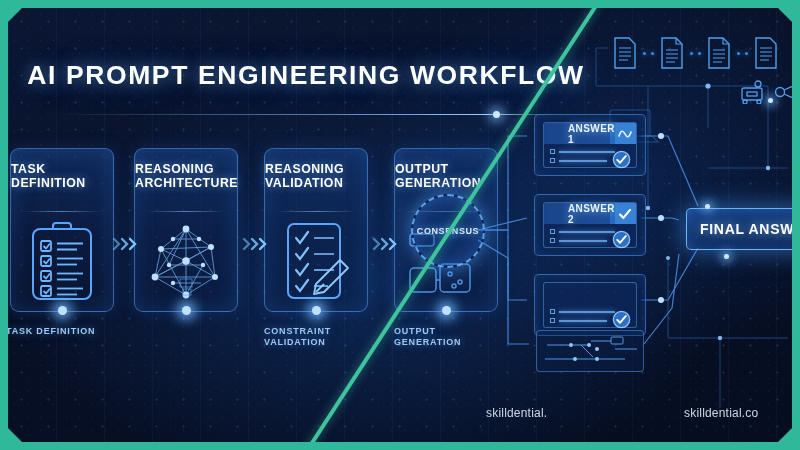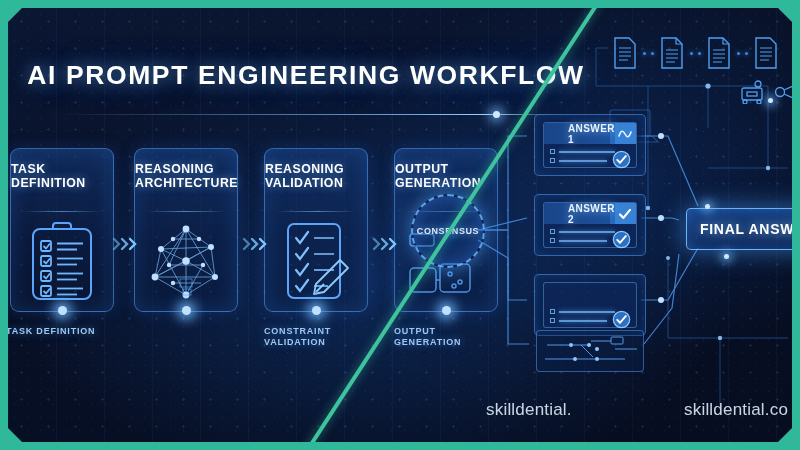--- a/index.html
+++ b/index.html
@@ -116,21 +116,21 @@
     background:linear-gradient(180deg, rgba(24,76,156,.65), rgba(14,44,104,.55));
     box-shadow:0 0 26px rgba(70,160,255,.6), inset 0 0 18px rgba(60,145,255,.4);
     display:flex; align-items:center; padding-left:13px; }
   .finalbox .ft { color:#fff; font-size:14px; font-weight:700; letter-spacing:.7px;
     text-shadow:0 0 12px rgba(150,210,255,.95); white-space:nowrap; }
 
   .nodeglow { position:absolute; width:5px; height:5px; border-radius:50%; background:#cfe8ff;
     box-shadow:0 0 10px 3px rgba(110,185,255,.85); }
 
   
-  .wm { position:absolute; bottom:22px; color:#d9e6f2; font-size:17px; letter-spacing:.2px;
+  .wm { position:absolute; bottom:22px; color:#d9e6f2; font-size:12px; letter-spacing:.2px;
     opacity:.92; white-space:nowrap; }
   .wm.w1 { left:478px; } .wm.w2 { left:676px;margin-top:8px; }
 
   
   .ico { position:absolute; }
 </style>
 </head>
 <body>
 
 <div id="stage">

